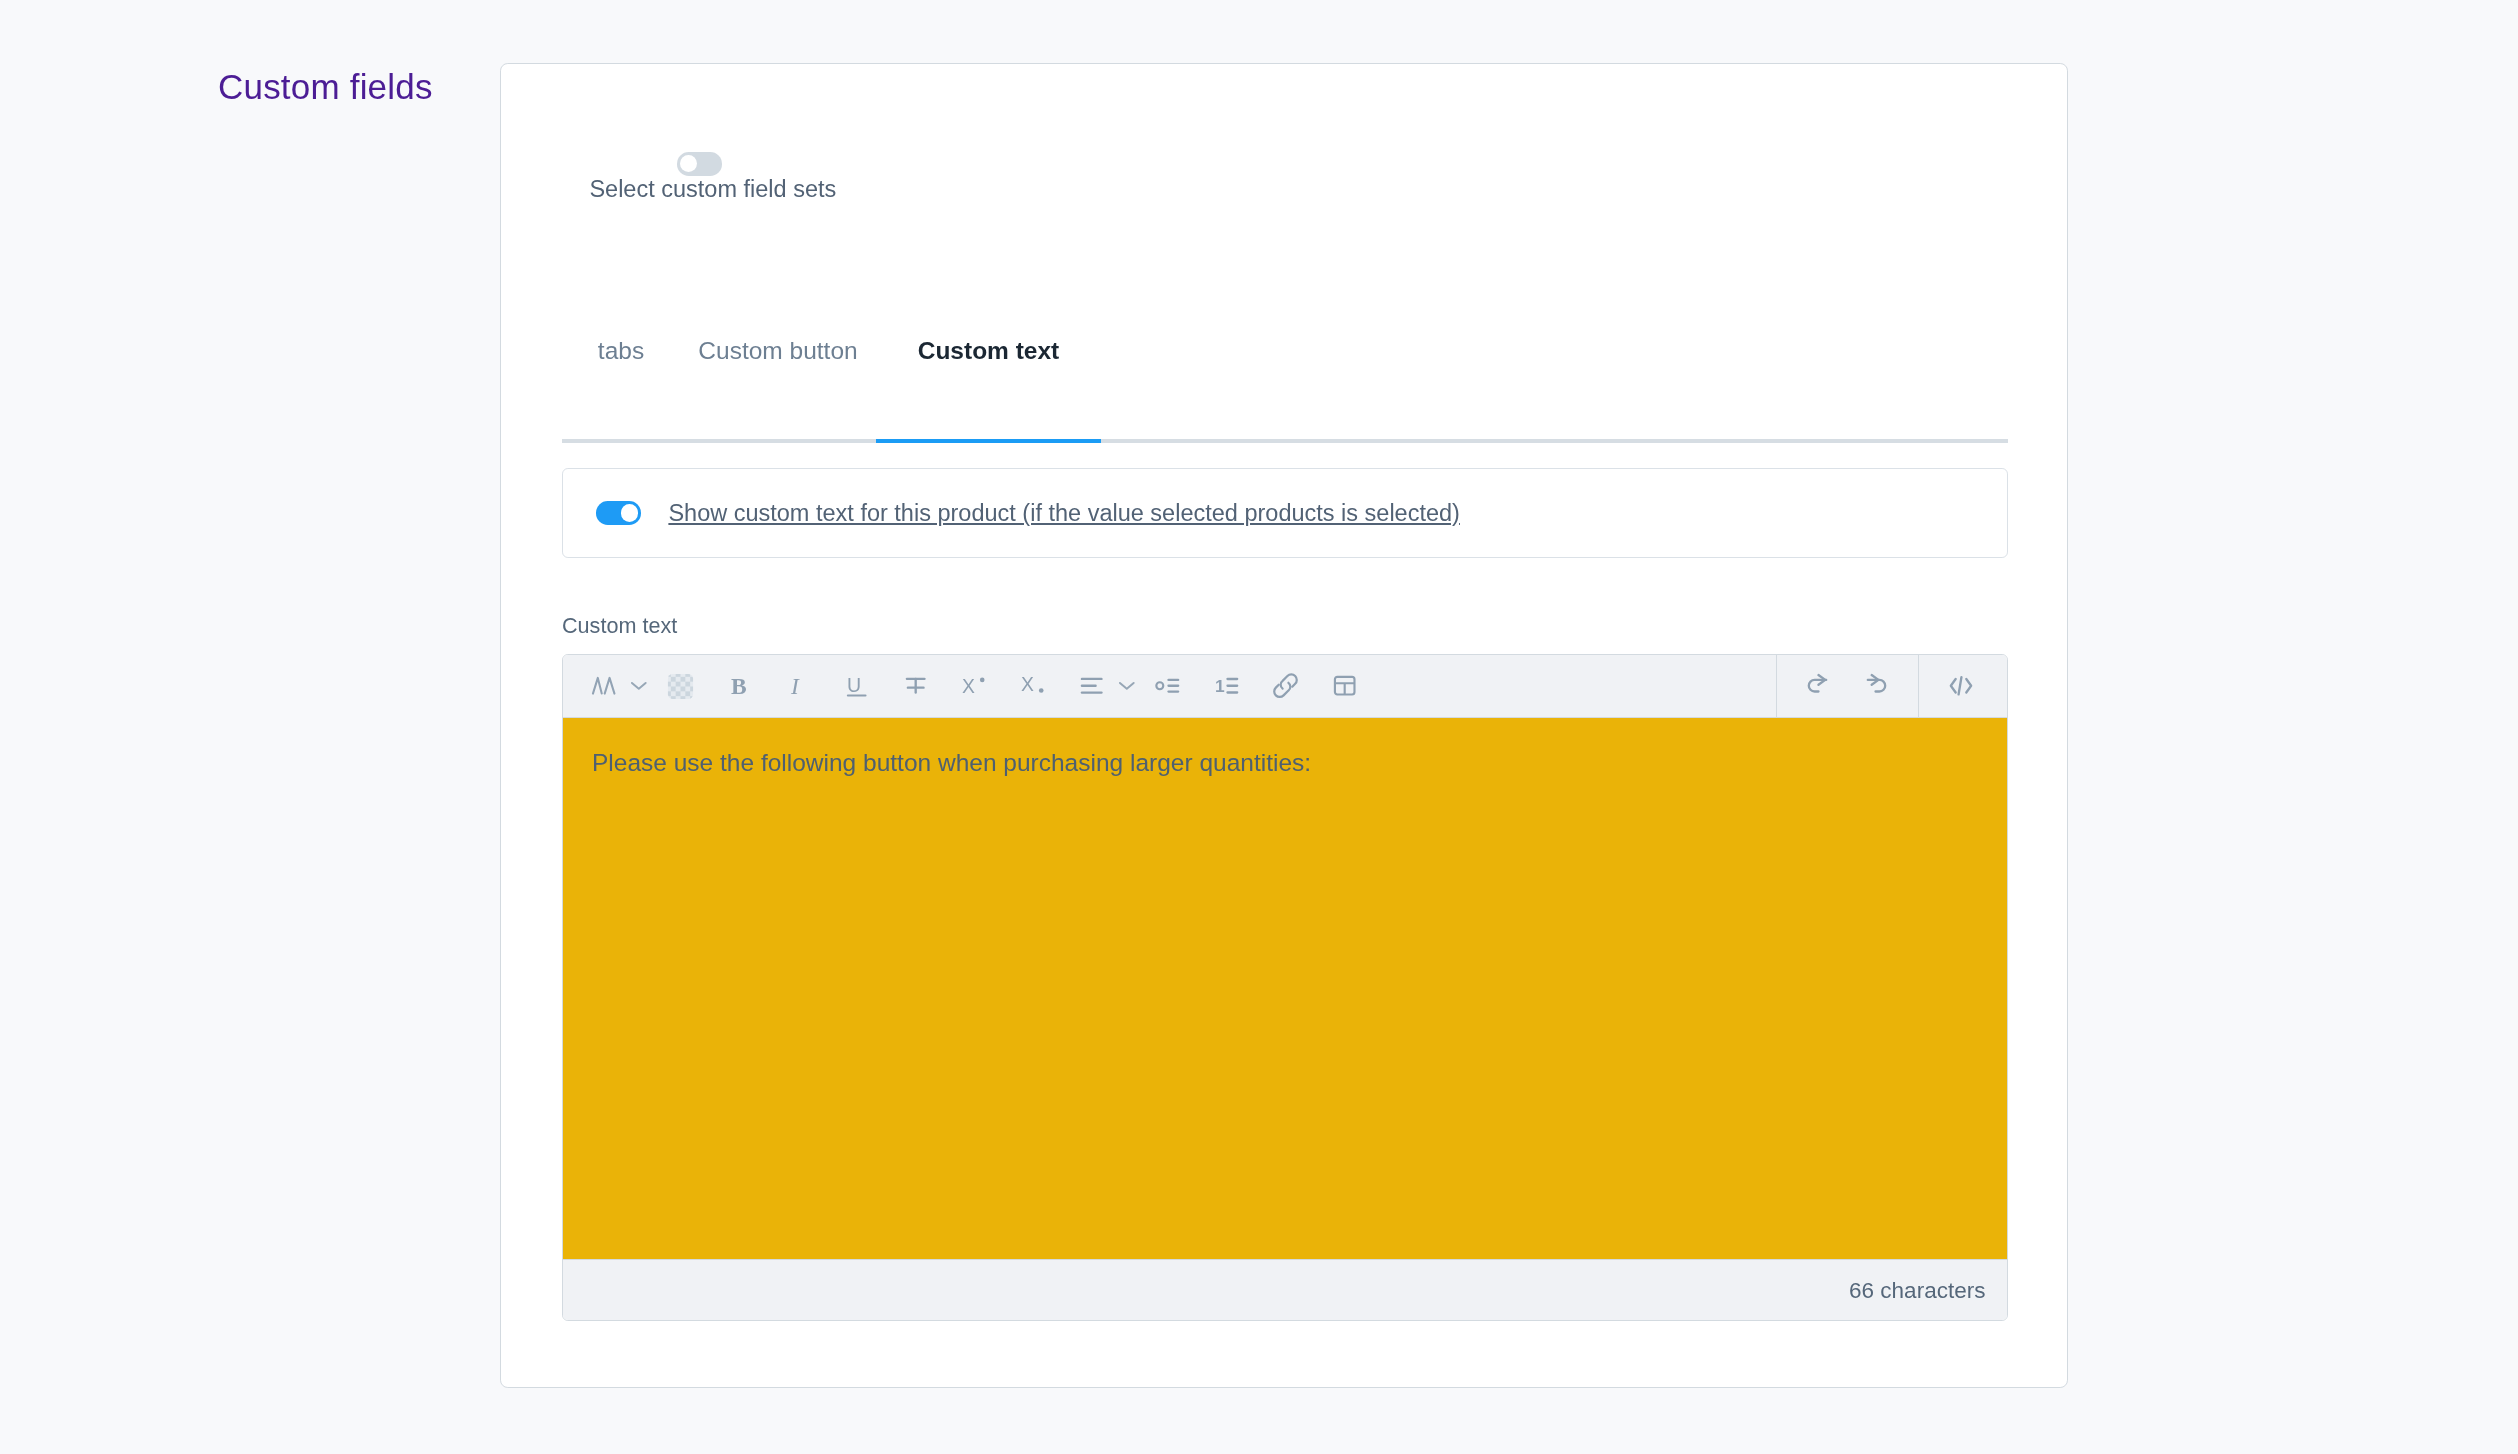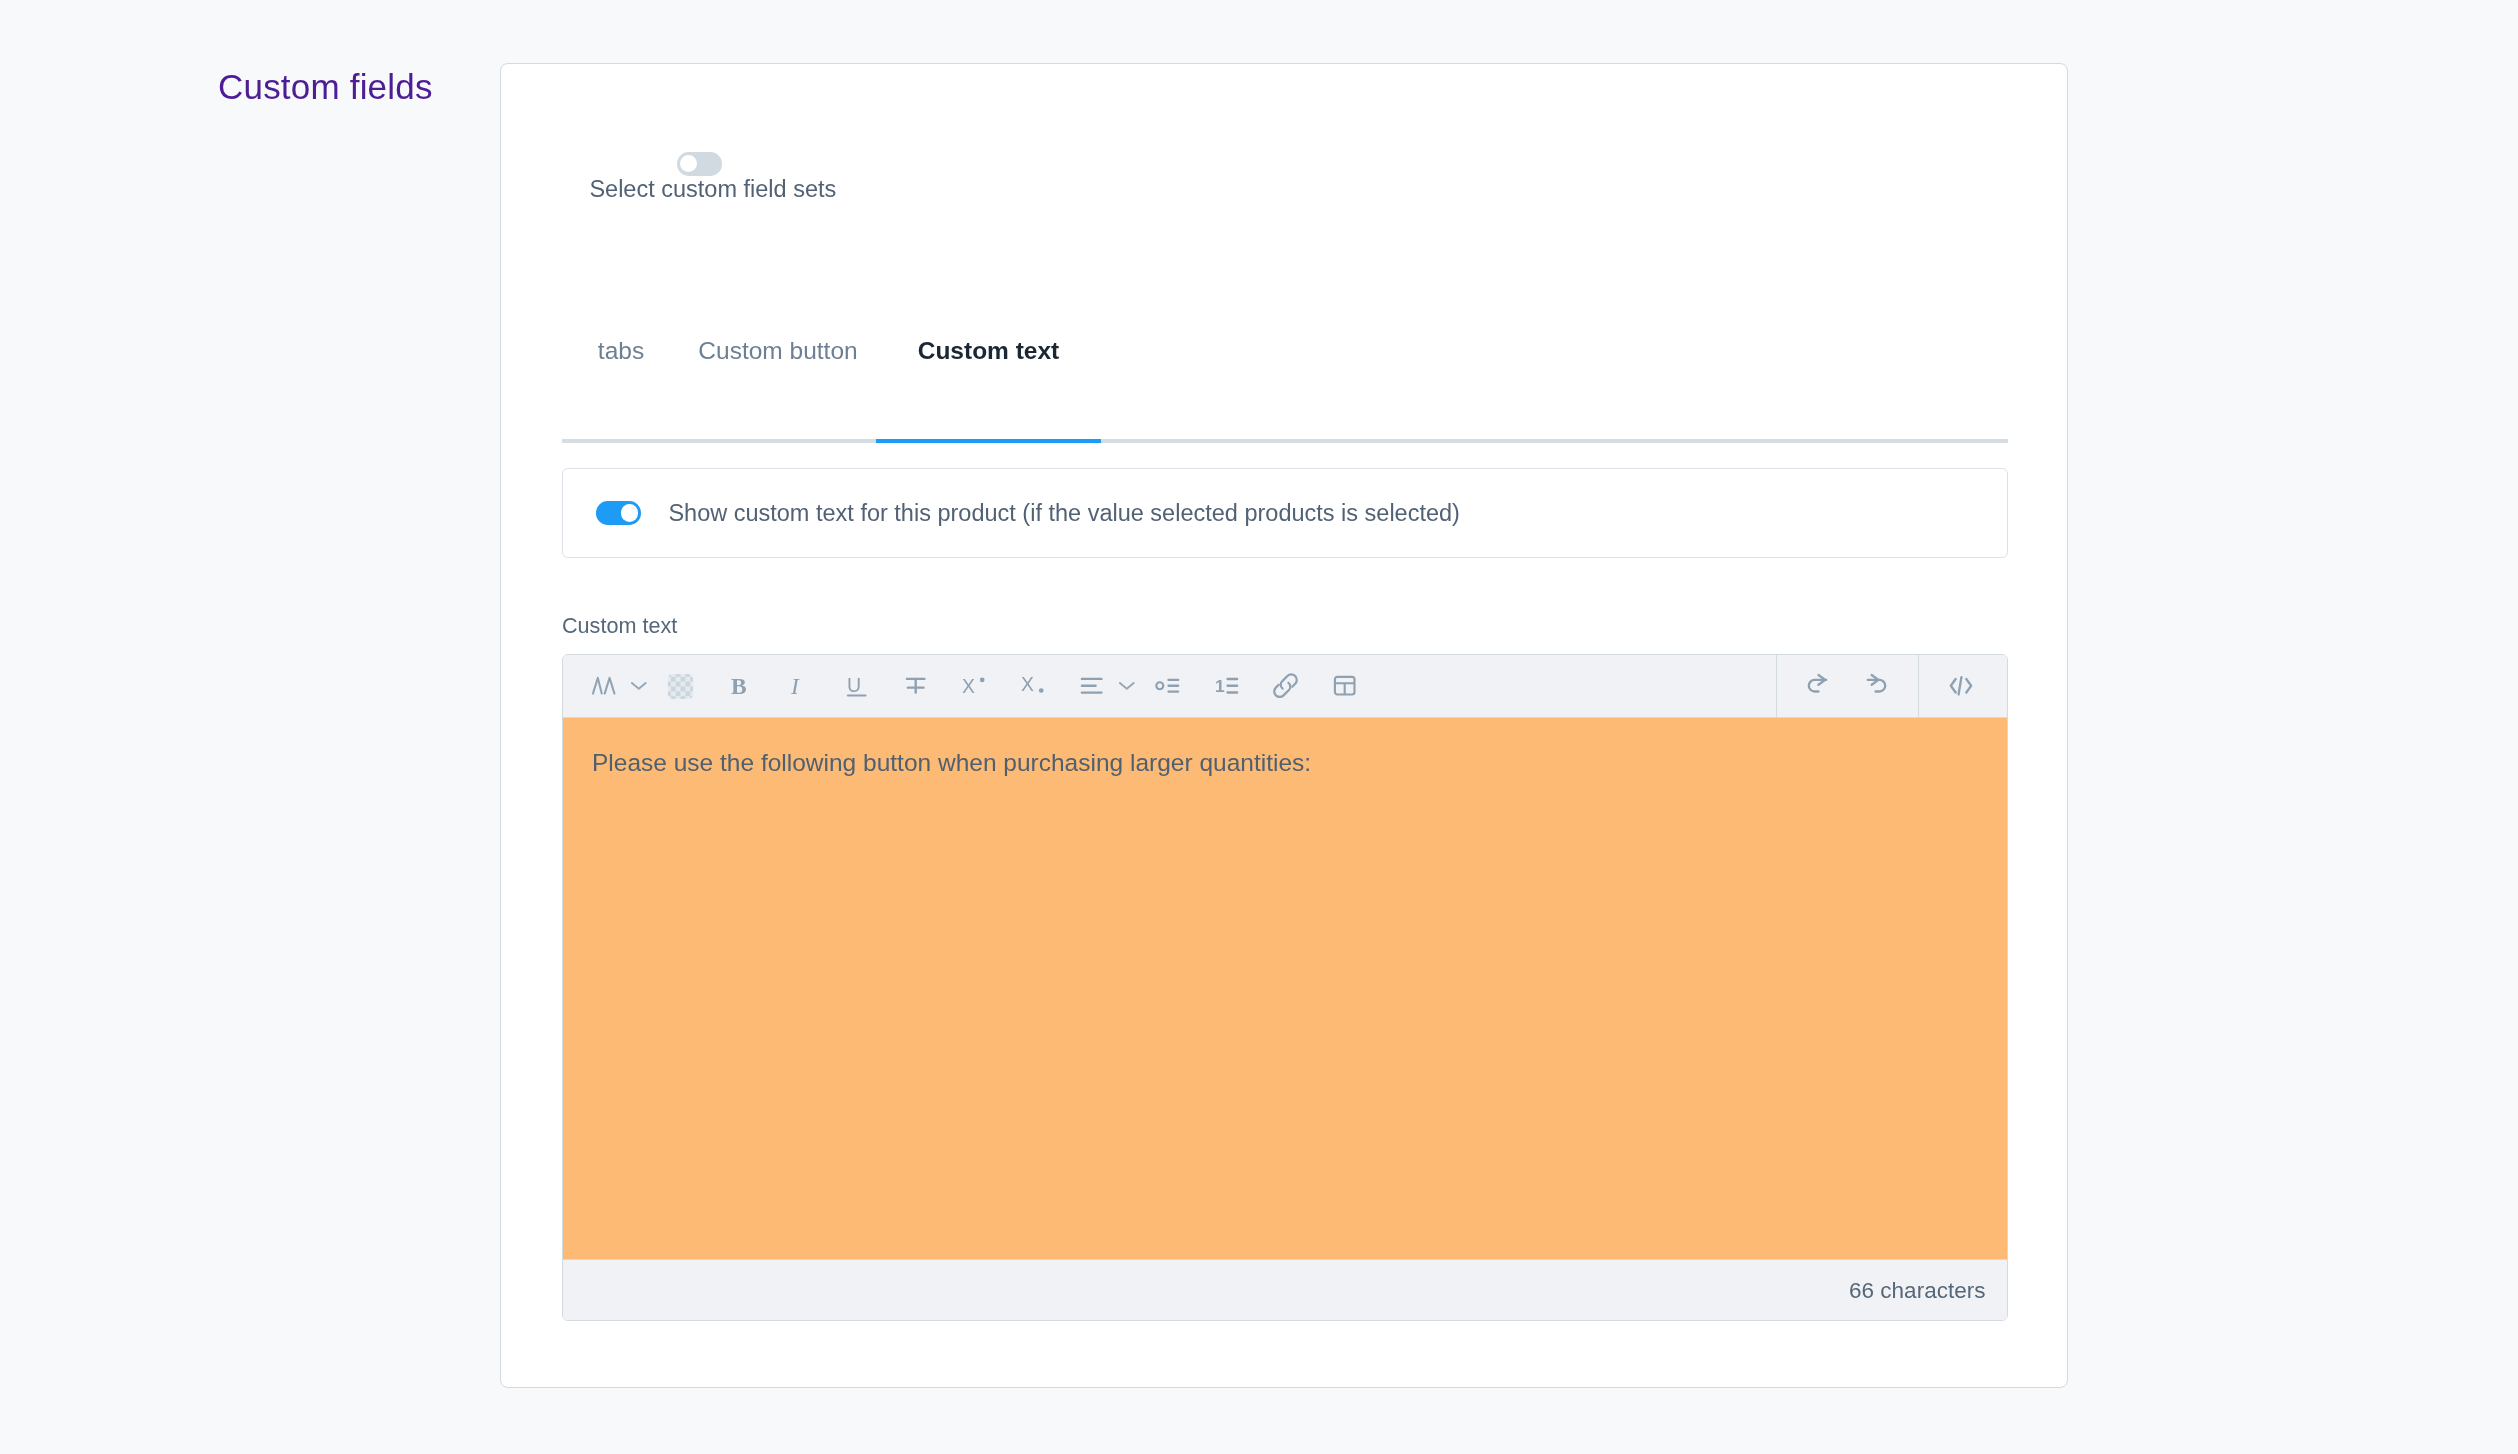--- a/index.html
+++ b/index.html
@@ -145,20 +145,21 @@
     box-sizing: border-box;
     display: flex;
     align-items: center;
     background: #ffffff;
   }
   .switch-panel .switch { margin-left: 33px; }
   .switch-panel .panel-label {
     margin-left: 27.4px;
     font-size: 23.5px;
     color: #526275;
+    text-decoration: underline;
   }
 
   
   .editor-label {
     position: absolute;
     left: 61px;
     top: 549px;
     font-size: 21.6px;
     color: #55677a;
   }
@@ -218,21 +219,21 @@
     display: flex;
     align-items: center;
     cursor: pointer;
   }
   .tb-group { display: flex; align-items: center; }
 
   .editor-body {
     height: 541px;
     padding: 27.4px 29px;
     box-sizing: border-box;
-    background: #fdba74;
+    background: #eab308;
     font-size: 24.5px;
     color: #4f6070;
     line-height: 1.5;
     cursor: text;
   }
   .editor-footer {
     height: 62px;
     background: #f0f2f5;
     border-top: 1px solid #d3dae0;
     display: flex;

